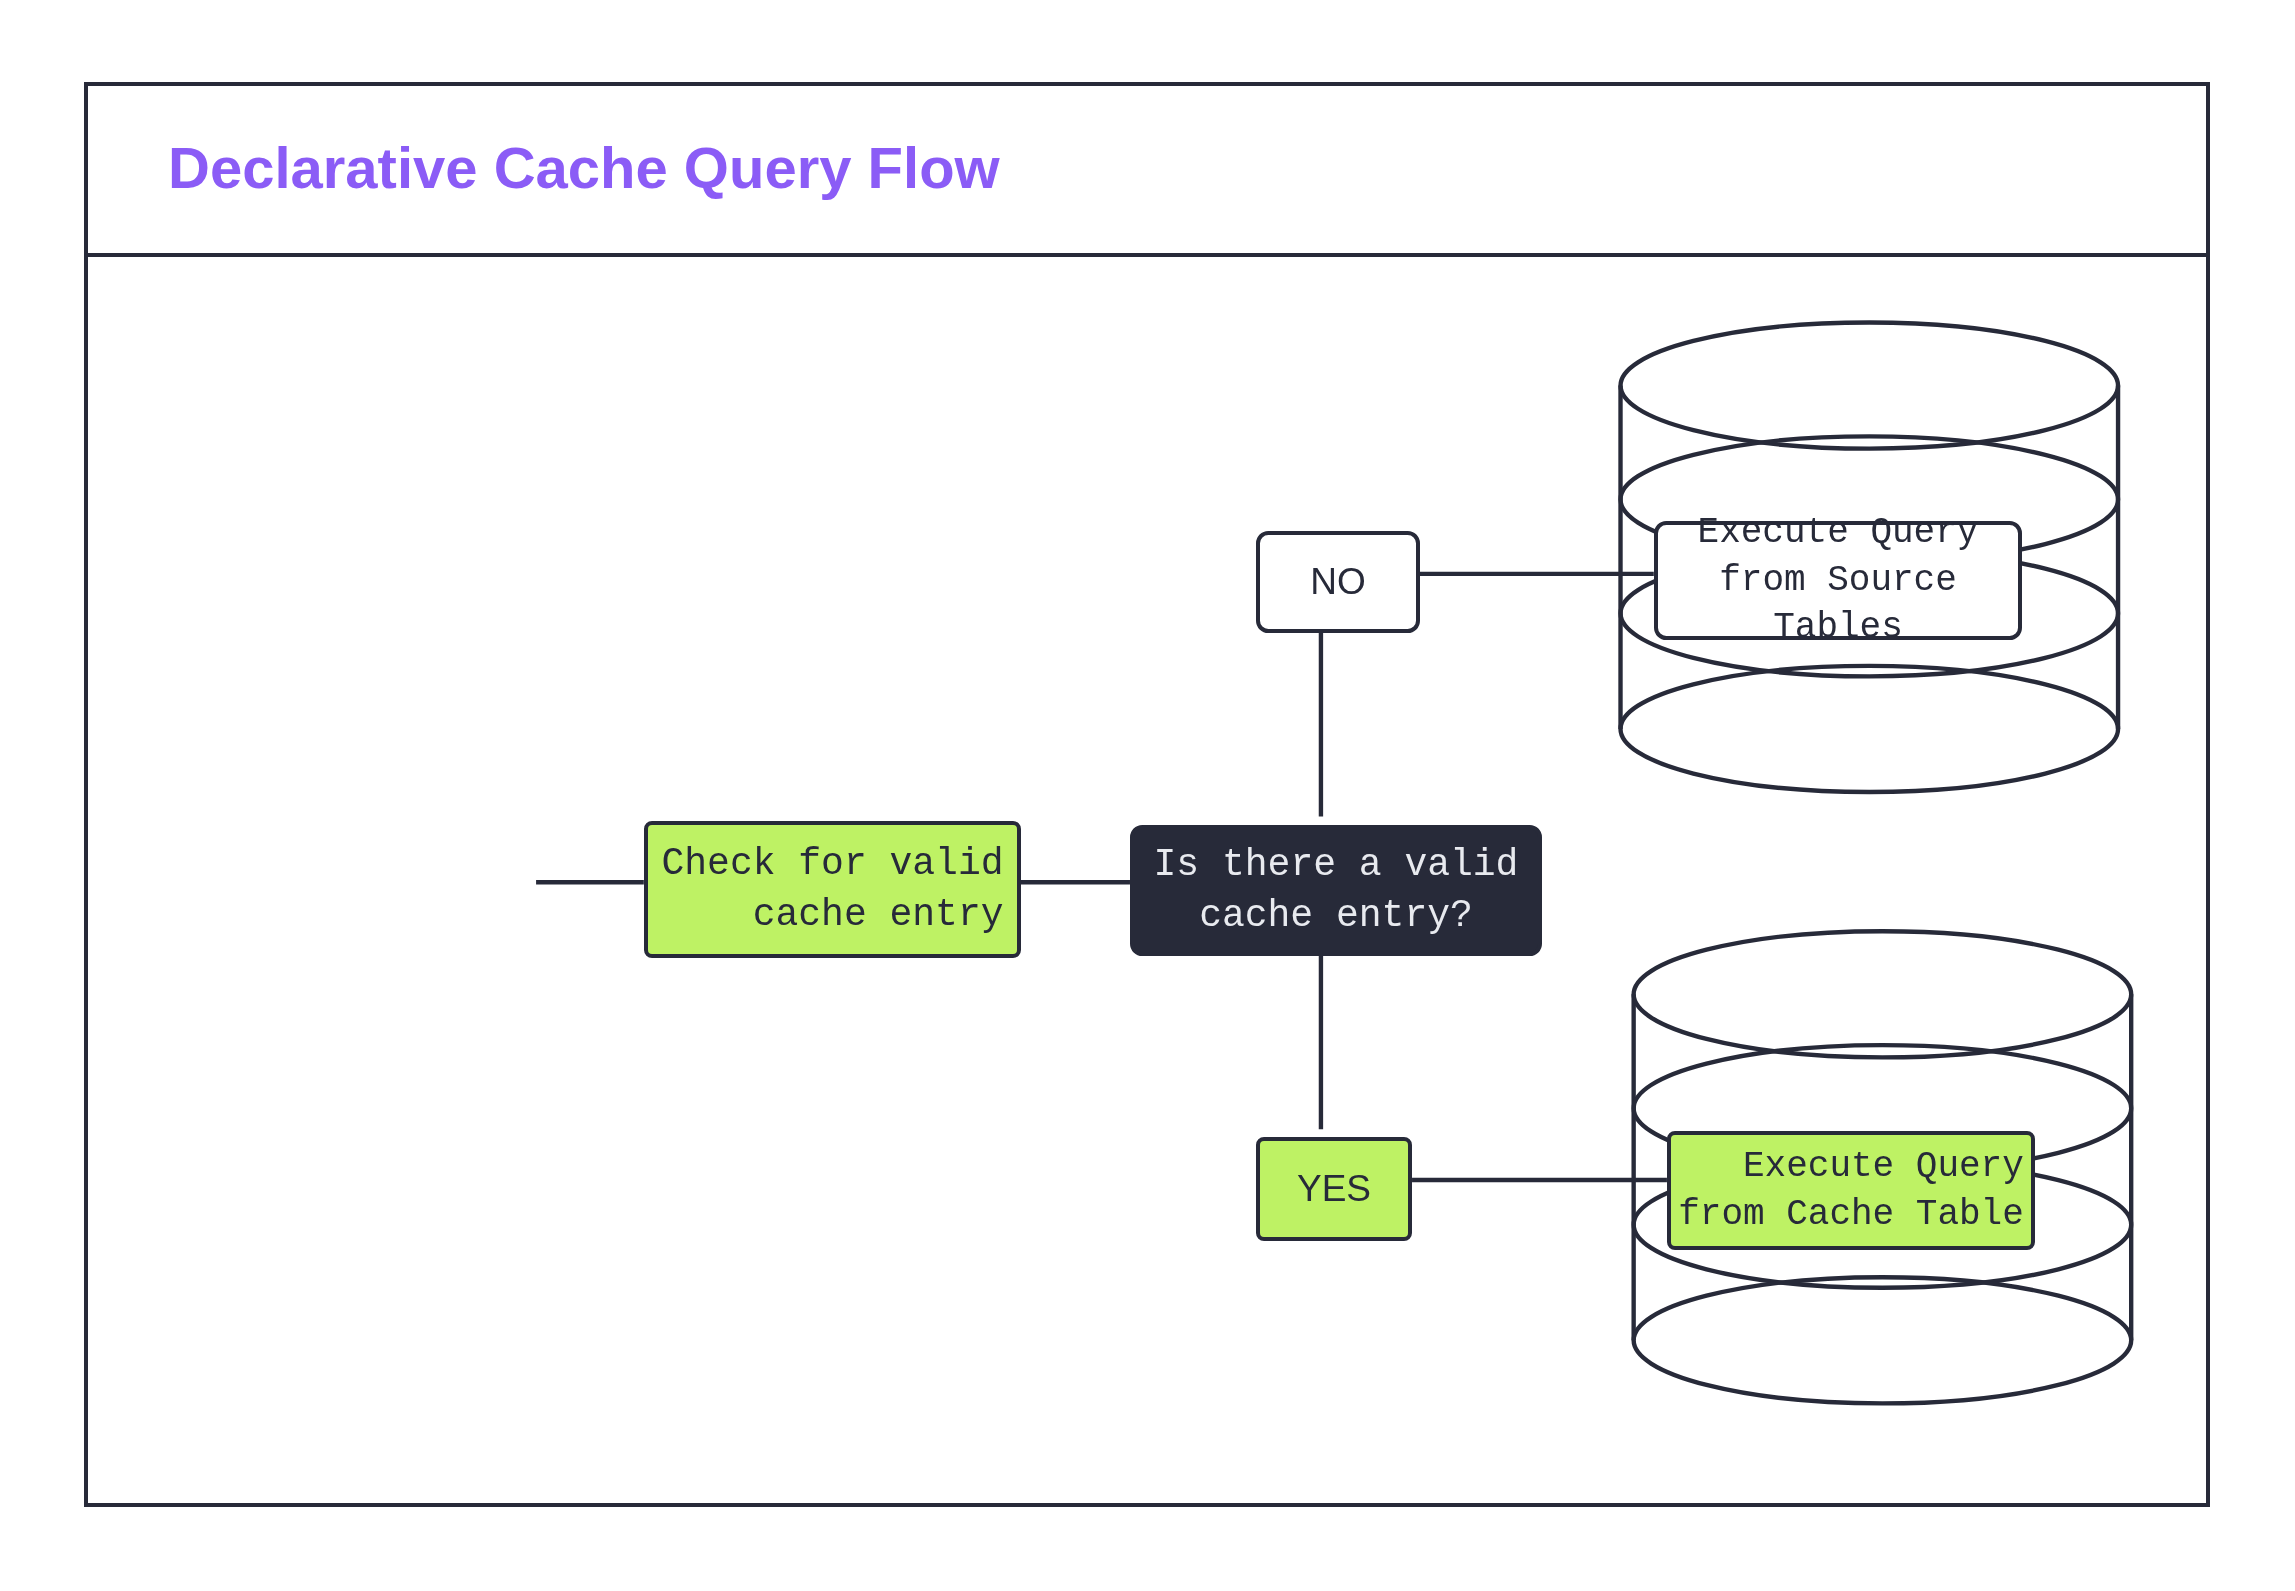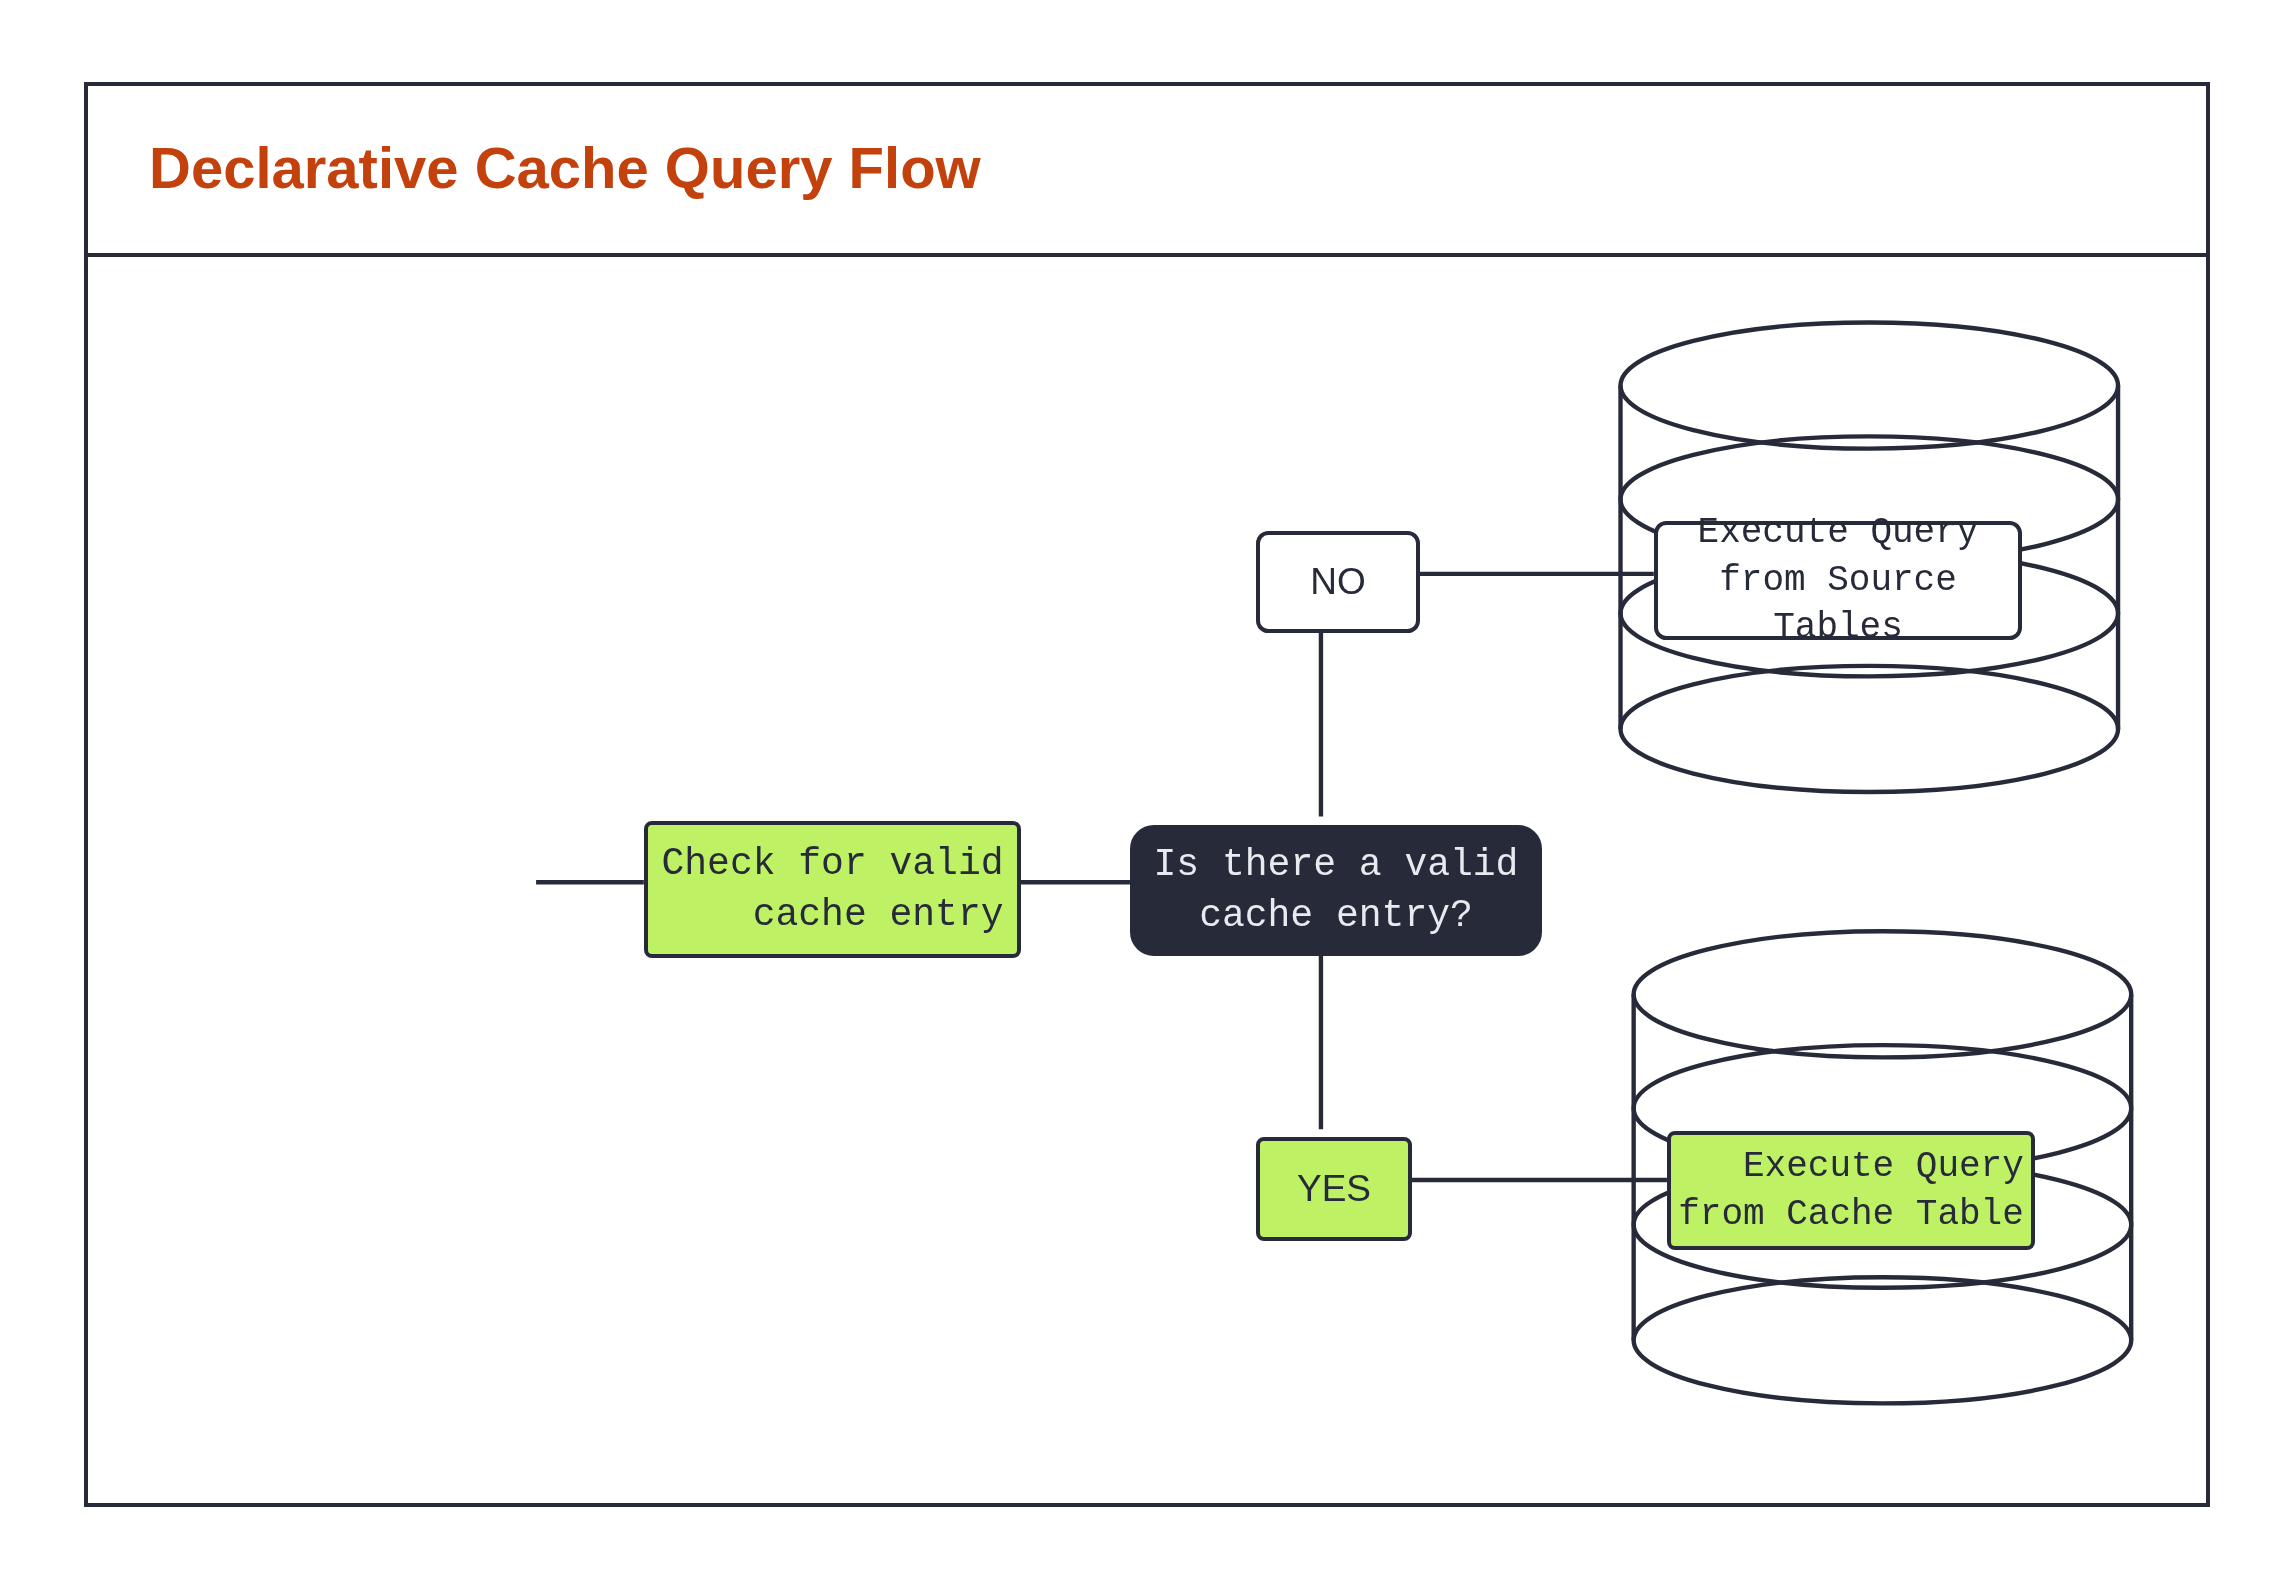--- a/index.html
+++ b/index.html
@@ -35,24 +35,24 @@
     left: 84px;
     top: 82px;
     width: 2126px;
     height: 175px;
     border-bottom: 4.4px solid #272a39;
     box-sizing: border-box;
     display: flex;
     align-items: center;
   }
   .frame-title {
-    margin-left: 65px;
+    margin-left: 84px;
     font-size: 58px;
     font-weight: bold;
-    color: #c2410c;
+    color: #8b5cf6;
     letter-spacing: 0px;
     font-family: "Liberation Sans", sans-serif;
     white-space: nowrap;
   }
 
   
   #edges {
     position: absolute;
     left: 0;
     top: 0;
@@ -106,21 +106,20 @@
     left: 177px; top: 826px; width: 359px; height: 112px;
     font-size: 38px;
   }
   #node-check-cache {
     left: 644px; top: 813px; width: 377px; height: 137px;
     font-size: 38px;
   }
   #node-decision {
     left: 1130px; top: 817px; width: 412px; height: 131px;
     font-size: 38px;
-    border-radius: 24px;
   }
   #label-no {
     left: 1256px; top: 523px; width: 164px; height: 102px;
     font-family: "Liberation Sans", sans-serif;
     font-size: 37px;
   }
   #label-yes {
     left: 1256px; top: 1129px; width: 156px; height: 104px;
     font-family: "Liberation Sans", sans-serif;
     font-size: 37px;

